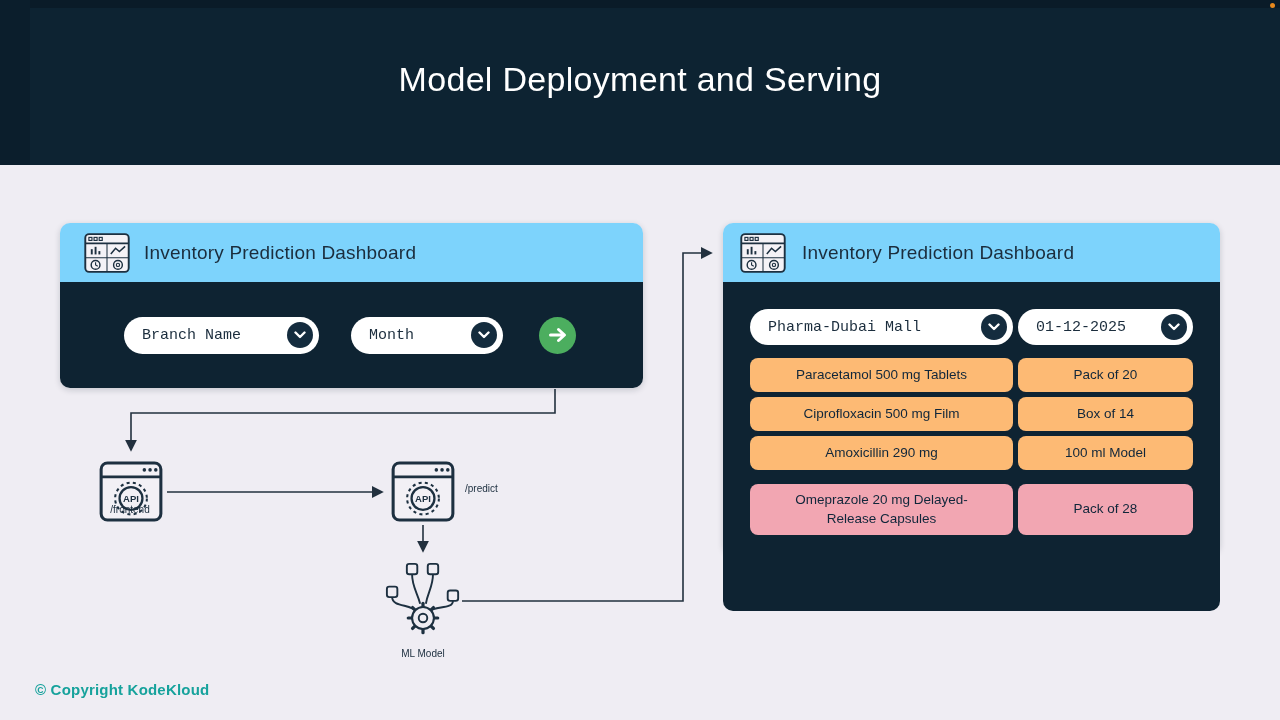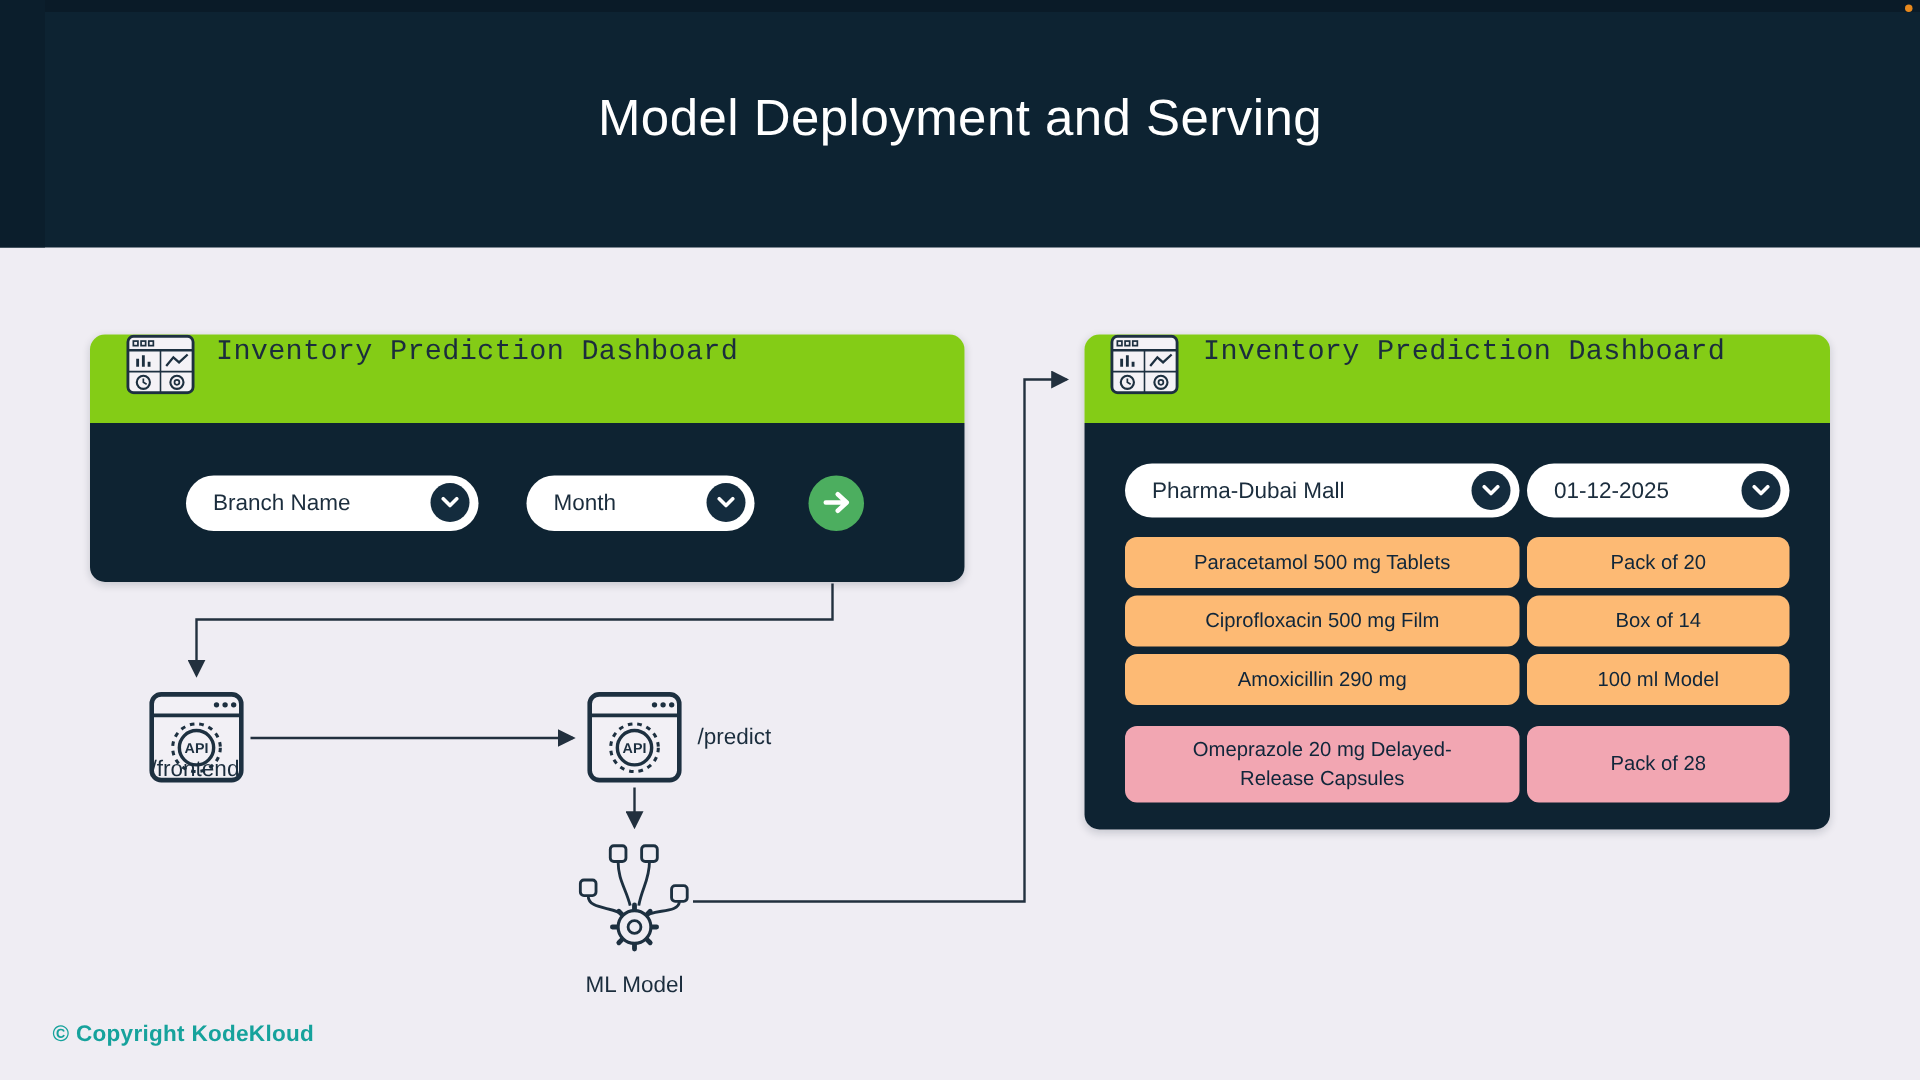--- a/index.html
+++ b/index.html
@@ -21,43 +21,43 @@
     position:absolute; top:60px; left:0; width:1280px;
     text-align:center; color:#ffffff; font-size:34px; font-weight:500; letter-spacing:.3px;
   }
 
   
   .connectors { position:absolute; top:0; left:0; width:1280px; height:720px; z-index:1; }
 
   
   .card { position:absolute; border-radius:10px; box-shadow:0 2px 6px rgba(18,30,42,.18); z-index:2; }
   .card-header {
-    background:#84cc16; border-radius:10px 10px 0 0;
-    height:59px; display:flex; font-family:Liberation Mono, monospace;
+    background:#7dd3fc; border-radius:10px 10px 0 0;
+    height:59px; display:flex; align-items:center;
   }
   .card-title { font-size:19px; color:#1b2d3d; letter-spacing:.2px; }
   .card-body { background:#0e2332; border-radius:0 0 10px 10px; }
 
   .card-left { left:60px; top:223px; width:583px; height:165px; }
   .card-left .card-header { padding-left:24px; }
   .card-left .card-title { margin-left:14px; }
   .card-left .card-body { height:106px; display:flex; align-items:center; padding-left:64px; gap:32px; }
 
   .card-right { left:723px; top:223px; width:497px; height:330px; }
   .card-right .card-header { padding-left:17px; }
   .card-right .card-title { margin-left:16px; }
-  .card-right .card-body { height:271px; padding:27px 27px 12px 27px; }
+  .card-right .card-body { height:329px; padding:27px 27px 12px 27px; }
 
   
   .dropdown {
     background:#ffffff; border-radius:19px; height:37px;
     display:flex; align-items:center; justify-content:space-between;
     padding:0 6px 0 18px; cursor:pointer;
   }
-  .dropdown .dd-label { font-size:15px; font-weight:500; color:#1b2d3d; white-space:nowrap; }
+  .dropdown .dd-label { font-size:15px; font-weight:500; color:#1b2d3d; white-space:nowrap;font-family:Liberation Mono, monospace; }
   .dd-branch { width:195px; }
   .dd-month  { width:152px; }
   .chev {
     width:26px; height:26px; border-radius:50%; background:#142c3e; flex:0 0 auto;
     display:flex; align-items:center; justify-content:center; margin-left:10px;
   }
   .go-btn {
     width:37px; height:37px; border-radius:50%; background:#4cae5f; margin-left:4px;
     display:flex; align-items:center; justify-content:center; cursor:pointer; border:none;
   }
@@ -71,21 +71,21 @@
   .pill {
     background:#fdba74; border-radius:8px; height:34px;
     display:flex; align-items:center; justify-content:center;
     font-size:13.5px; color:#10263a; text-align:center; line-height:1.35; padding:0 8px;
   }
   .r-row.alert .pill { background:#f2a6b2; height:51px; }
   .r-row.alert .pill.name { padding:0 38px; }
 
   
   .node { position:absolute; z-index:2; }
-  .node-label { position:absolute; z-index:2; font-size:15px; color:#1b2d3d; }
+  .node-label { position:absolute; z-index:2; font-size:10px; color:#1b2d3d; }
   .lbl-frontend { left:70px; top:504px; width:120px; text-align:center; }
   .lbl-predict  { left:465px; top:483px; }
   .lbl-mlmodel  { left:363px; top:648px; width:120px; text-align:center; }
 
   
   .copyright {
     position:absolute; left:35px; top:681px; z-index:2;
     font-size:15px; font-weight:600; color:#16a29c; letter-spacing:.2px;
   }
 </style>

